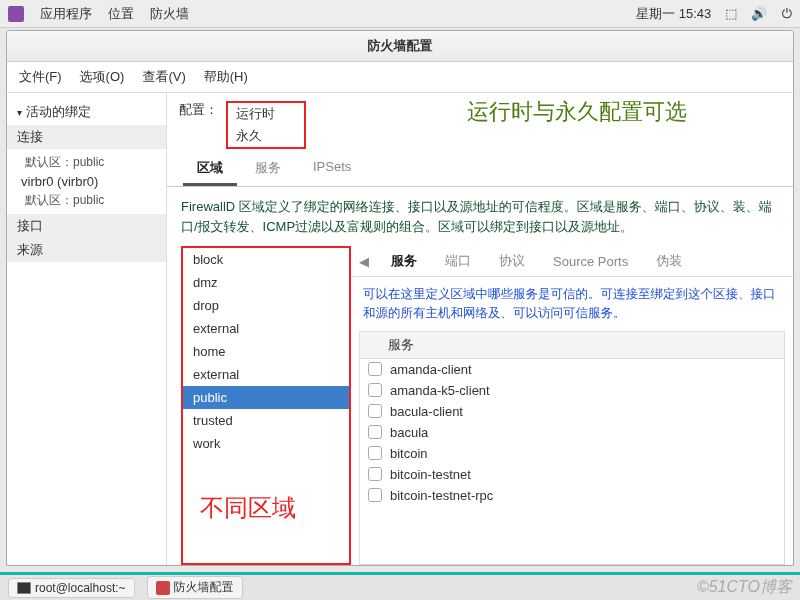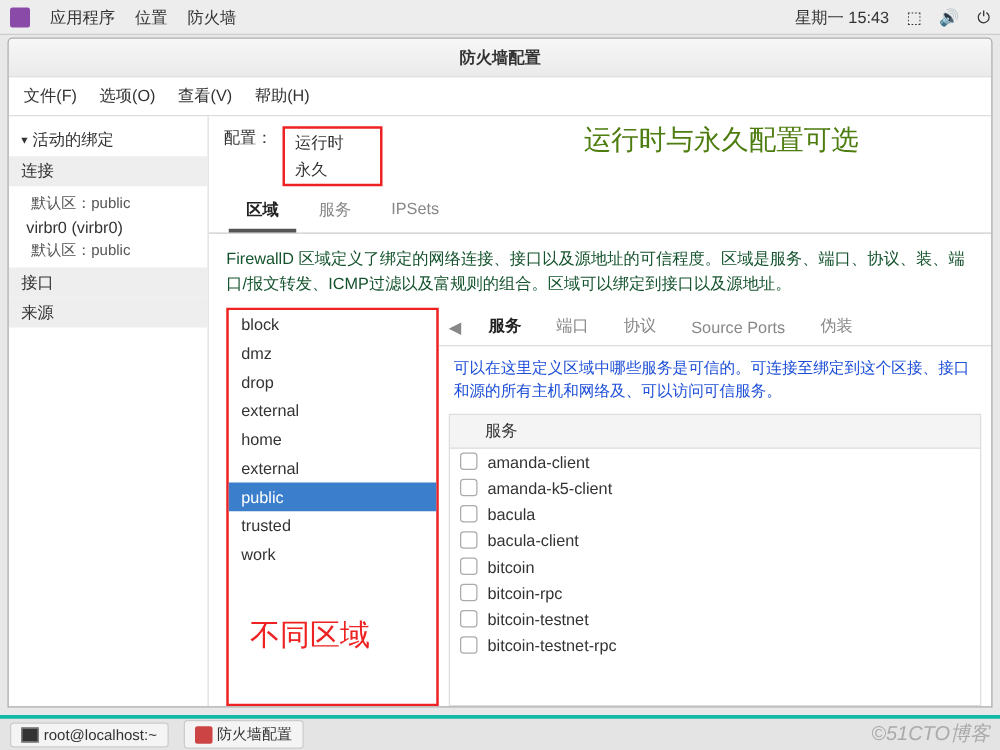--- a/index.html
+++ b/index.html
@@ -150,33 +150,29 @@
             <div class="svc-row">
                 <span class="cb"></span>
                 <span>amanda-client</span>
               </div>
             <div class="svc-row">
                 <span class="cb"></span>
                 <span>amanda-k5-client</span>
               </div>
             <div class="svc-row">
                 <span class="cb"></span>
+                <span>bacula-client</span>
+              </div>
+            <div class="svc-row">
+                <span class="cb"></span>
                 <span>bacula</span>
               </div>
             <div class="svc-row">
                 <span class="cb"></span>
-                <span>bacula-client</span>
-              </div>
-            <div class="svc-row">
-                <span class="cb"></span>
                 <span>bitcoin</span>
-              </div>
-            <div class="svc-row">
-                <span class="cb"></span>
-                <span>bitcoin-rpc</span>
               </div>
             <div class="svc-row">
                 <span class="cb"></span>
                 <span>bitcoin-testnet</span>
               </div>
             <div class="svc-row">
                 <span class="cb"></span>
                 <span>bitcoin-testnet-rpc</span>
               </div>
           </div>

